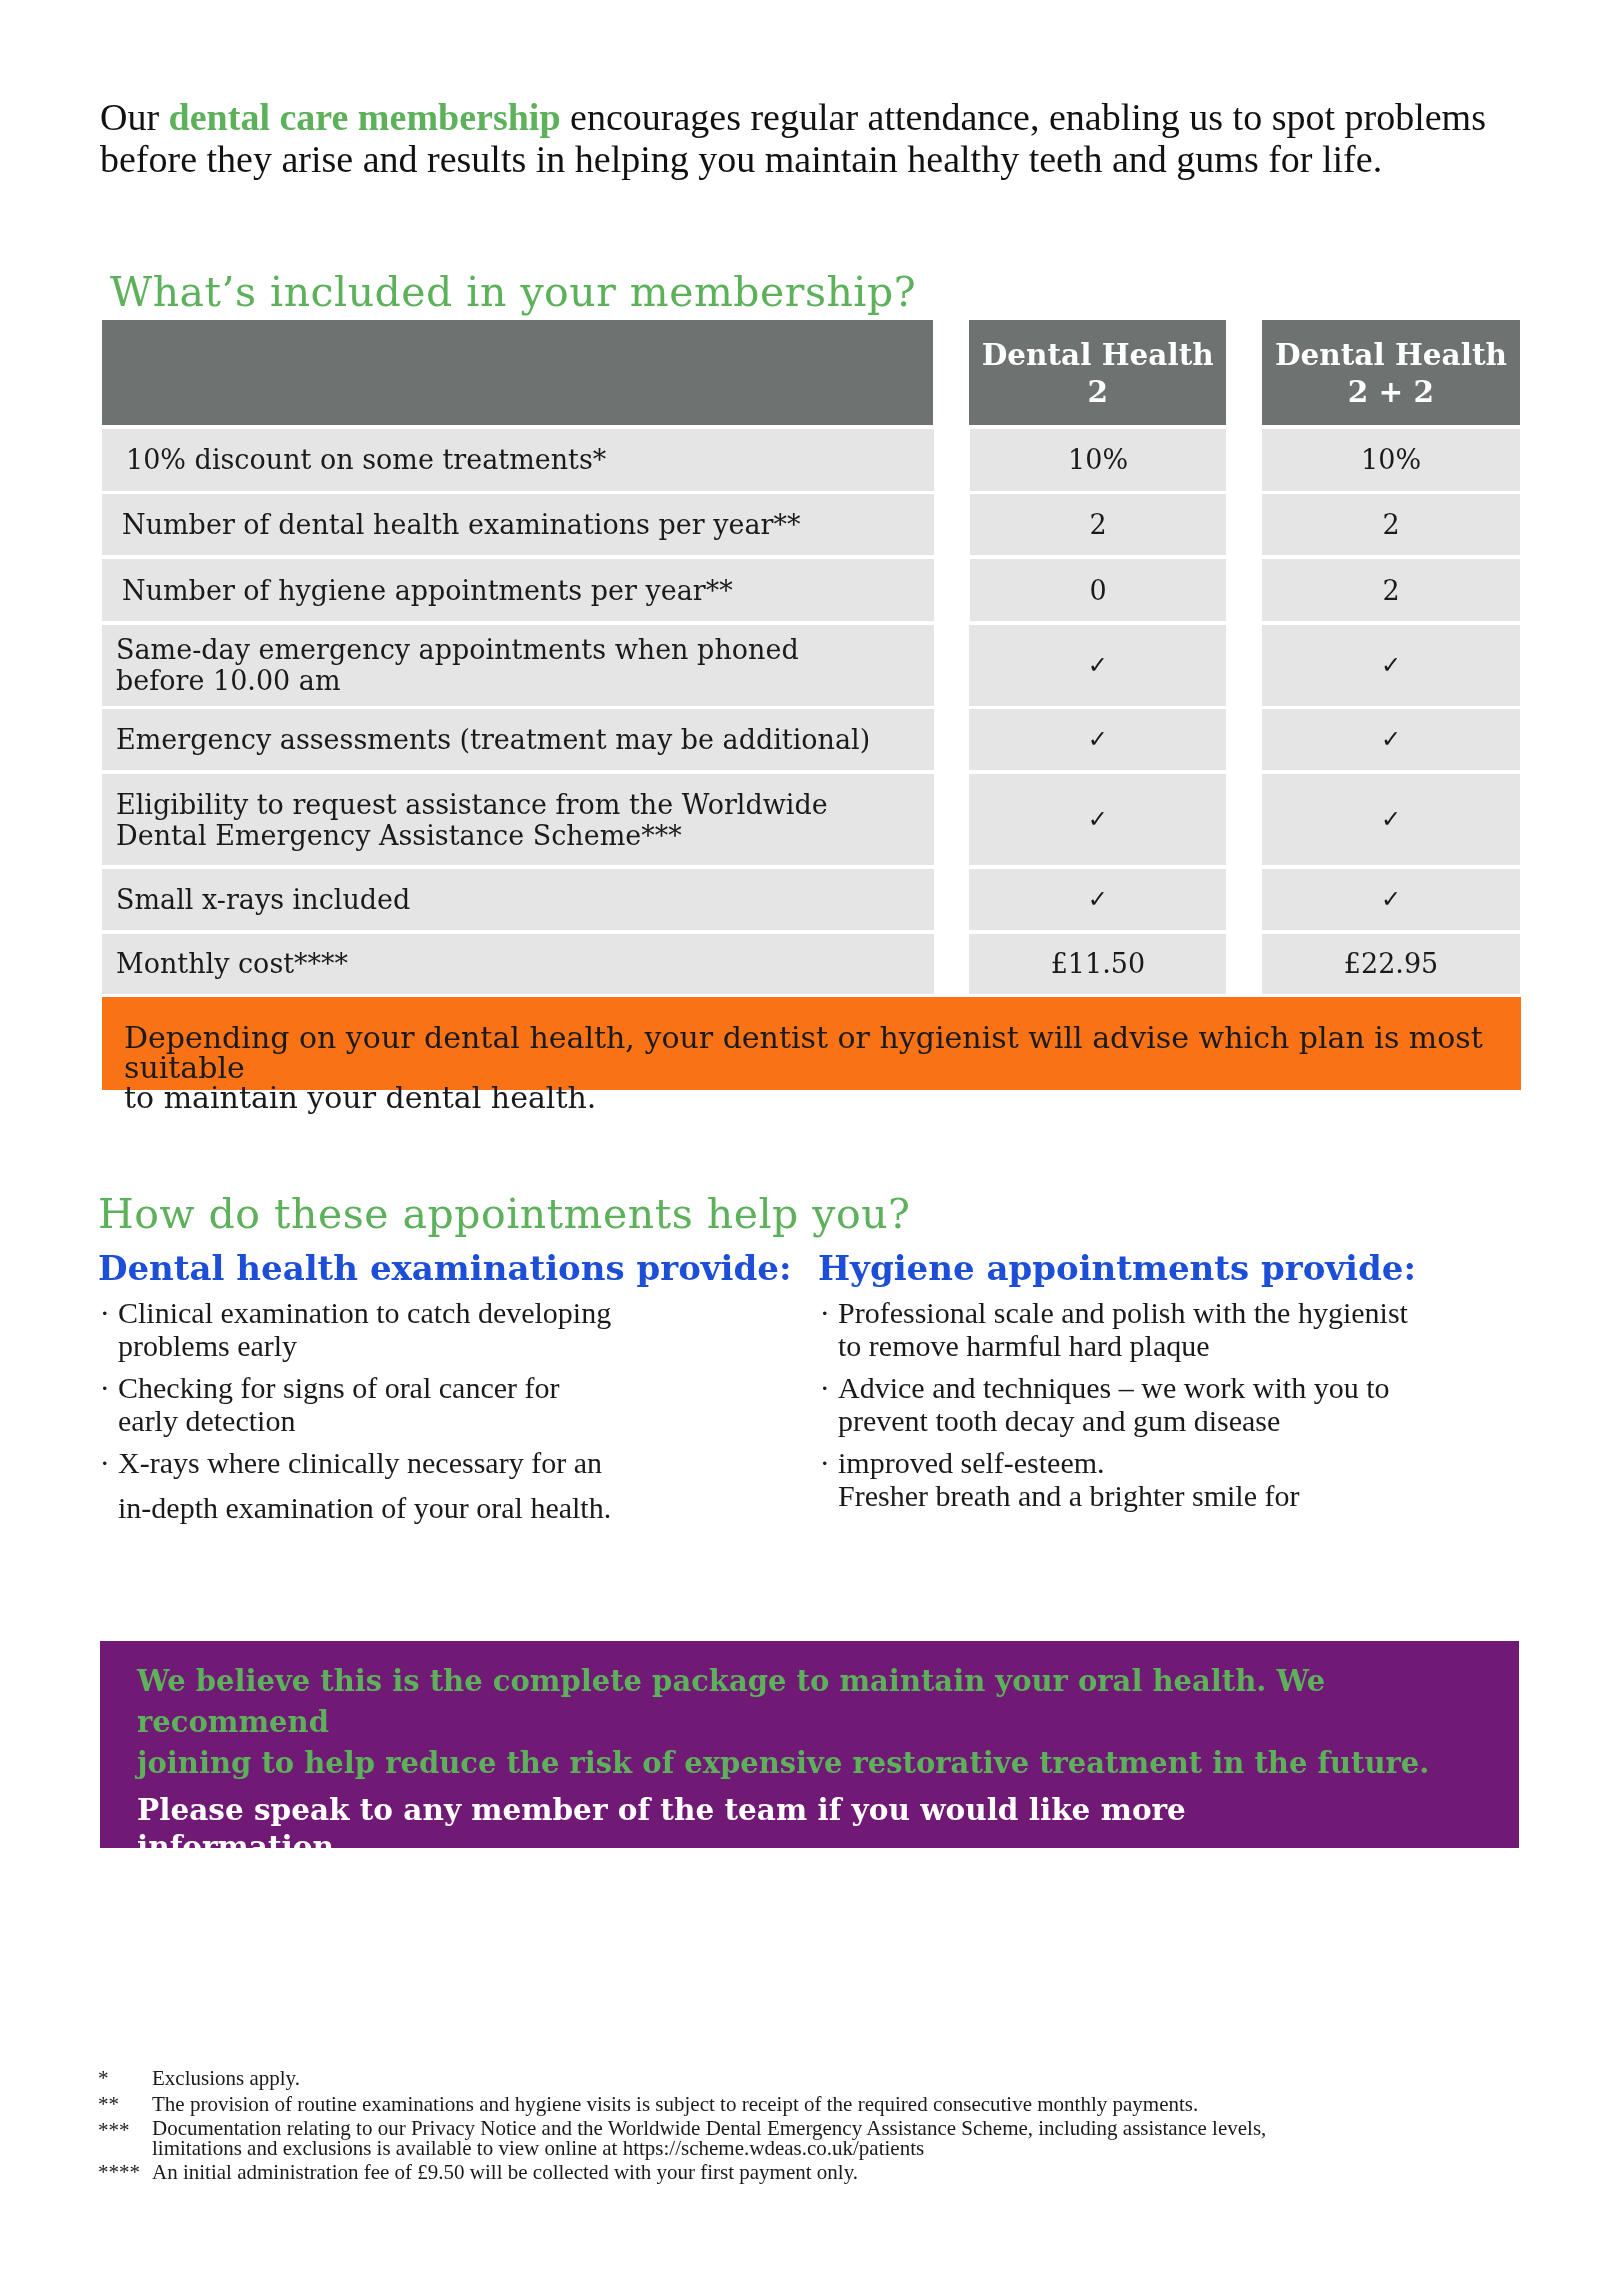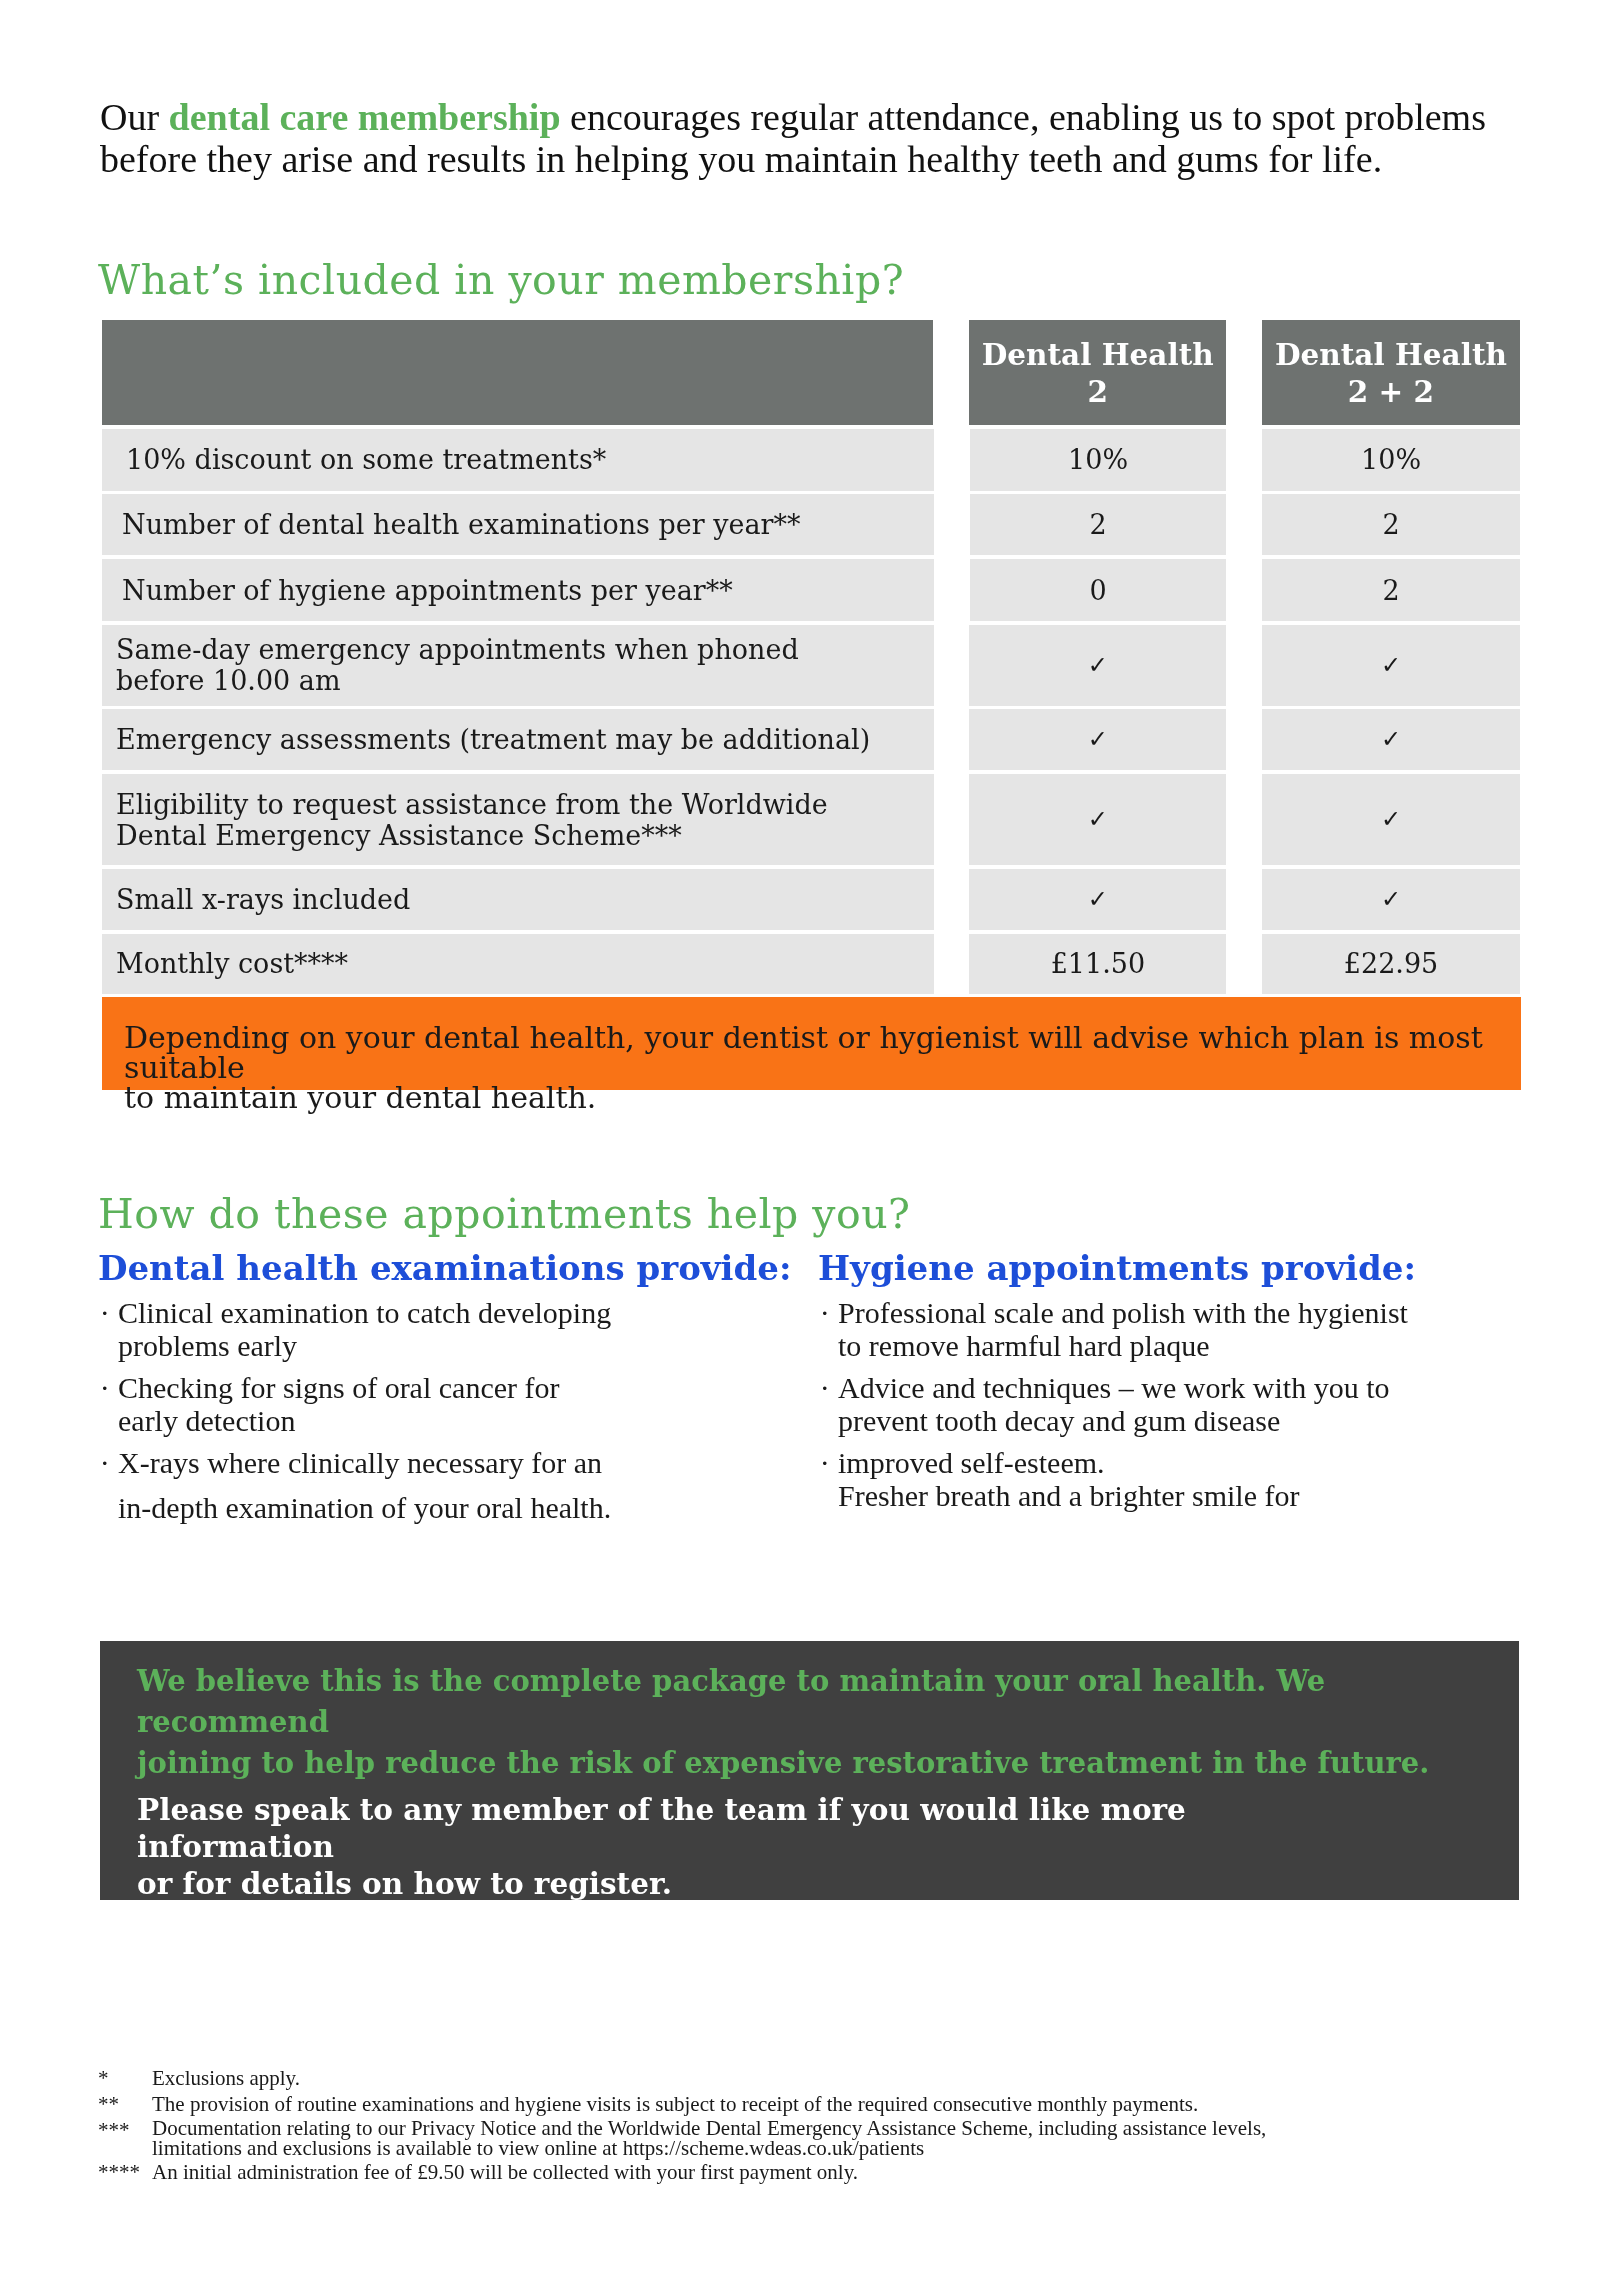--- a/index.html
+++ b/index.html
@@ -50,42 +50,42 @@
   .sub-left { left: 98px; top: 1248px; }
   .sub-right { left: 818px; top: 1248px; }
   .blist { list-style: none; margin: 0; padding: 0; font-family: "Liberation Serif", serif;
            font-size: 30px; line-height: 33px; color: #1a1a1a; }
   .blist li { position: relative; padding-left: 20px; margin-bottom: 9.2px; }
   .blist li .dot { position: absolute; left: 1.8px; top: 0; }
   .list-left { left: 98px; top: 1296px; width: 646px; }
   .list-right { left: 818px; top: 1296px; width: 701px; }
 
   
-  .cta { left: 100px; top: 1641px; width: 1419px; height: 259px; background: #404040;
+  .cta { left: 100px; top: 1641px; width: 1419px; height: 207px; background: #701a75;
          box-sizing: border-box; padding: 20px 37px; }
   .cta-green { font-family: "DejaVu Serif", serif; font-weight: bold; color: #5cb15a;
                font-size: 29px; line-height: 41px; width: 1320px; }
   .cta-white { font-family: "DejaVu Serif", serif; font-weight: bold; color: #ffffff;
                font-size: 29.5px; line-height: 37px; margin-top: 7.4px; width: 1200px; }
 
   
   .fn { left: 98px; top: 2066px; width: 1440px; font-family: "Liberation Serif", serif;
         font-size: 21px; line-height: 25px; color: #1a1a1a; }
   .fn-row { display: flex; margin-bottom: 0.9px; }
   .fn-mark { width: 54px; flex: none; }
   .fn-text { flex: 1; }
 </style>
 </head>
 <body>
 
 <p class="abs intro" style="margin:0;">
   <span>Our </span><span class="hl">dental care membership</span><span> encourages regular attendance, enabling us to spot problems before they arise and results in helping you maintain healthy teeth and gums for life.</span>
 </p>
 
-<h2 class="abs h-section h1" style="margin:0;">What’s included in your membership?</h2>
+<h2 class="abs h-section h1" style="margin:12px;">What’s included in your membership?</h2>
 
 <div class="abs tbl">
   <div class="row head">
     <div class="cell c1"></div>
     <div class="cell c2">
       <div>
         <span class="hdr-label">Dental Health</span>
         <span class="hdr-label">2</span>
       </div>
     </div>

